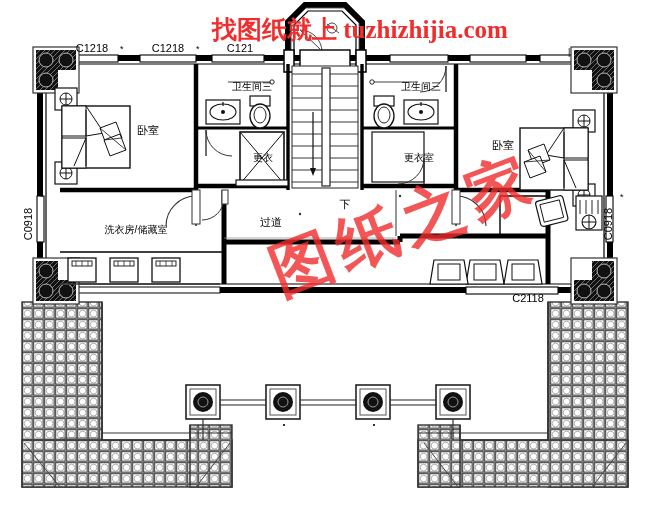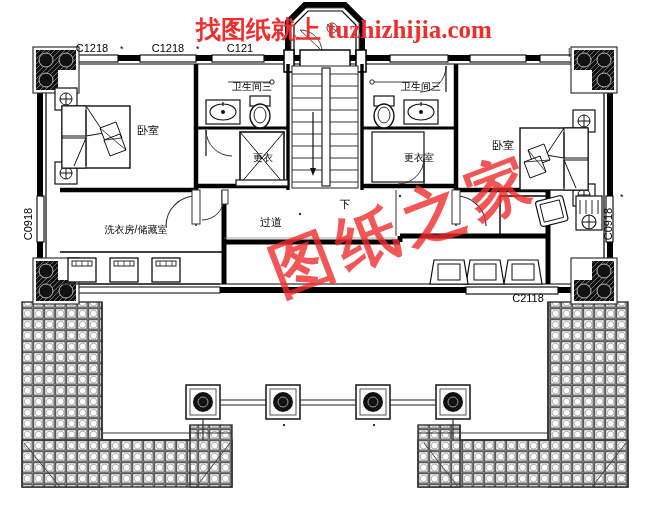--- a/index.html
+++ b/index.html
@@ -2,21 +2,21 @@
 <html><head>
 <meta charset="utf-8">
 <style>
   html,body{margin:0;padding:0;background:#ffffff;}
   body{width:650px;height:513px;overflow:hidden;
        font-family:"Liberation Sans","DejaVu Sans",sans-serif;}
   #stage{position:relative;width:650px;height:513px;background:#fff;}
   #plan{position:absolute;left:0;top:0;}
   .wm{position:absolute;color:#f12c2c;font-family:"Liberation Serif","DejaVu Serif",serif;
       pointer-events:none;white-space:nowrap;}
-  #wm-top{top:13px;left:196px;font-size:25px;font-weight:bold;letter-spacing:0px;}
+  #wm-top{top:13px;left:212px;font-size:25px;font-weight:bold;letter-spacing:0px;}
   #wm-big{top:236px;left:258px;font-size:62px;font-weight:bold;
           transform:rotate(-21deg);transform-origin:0 0;opacity:.80;
           letter-spacing:8px;}
 </style>
 </head>
 <body>
 
 <div id="stage">
 
   <svg id="plan" width="650" height="513" viewBox="0 0 650 513">

